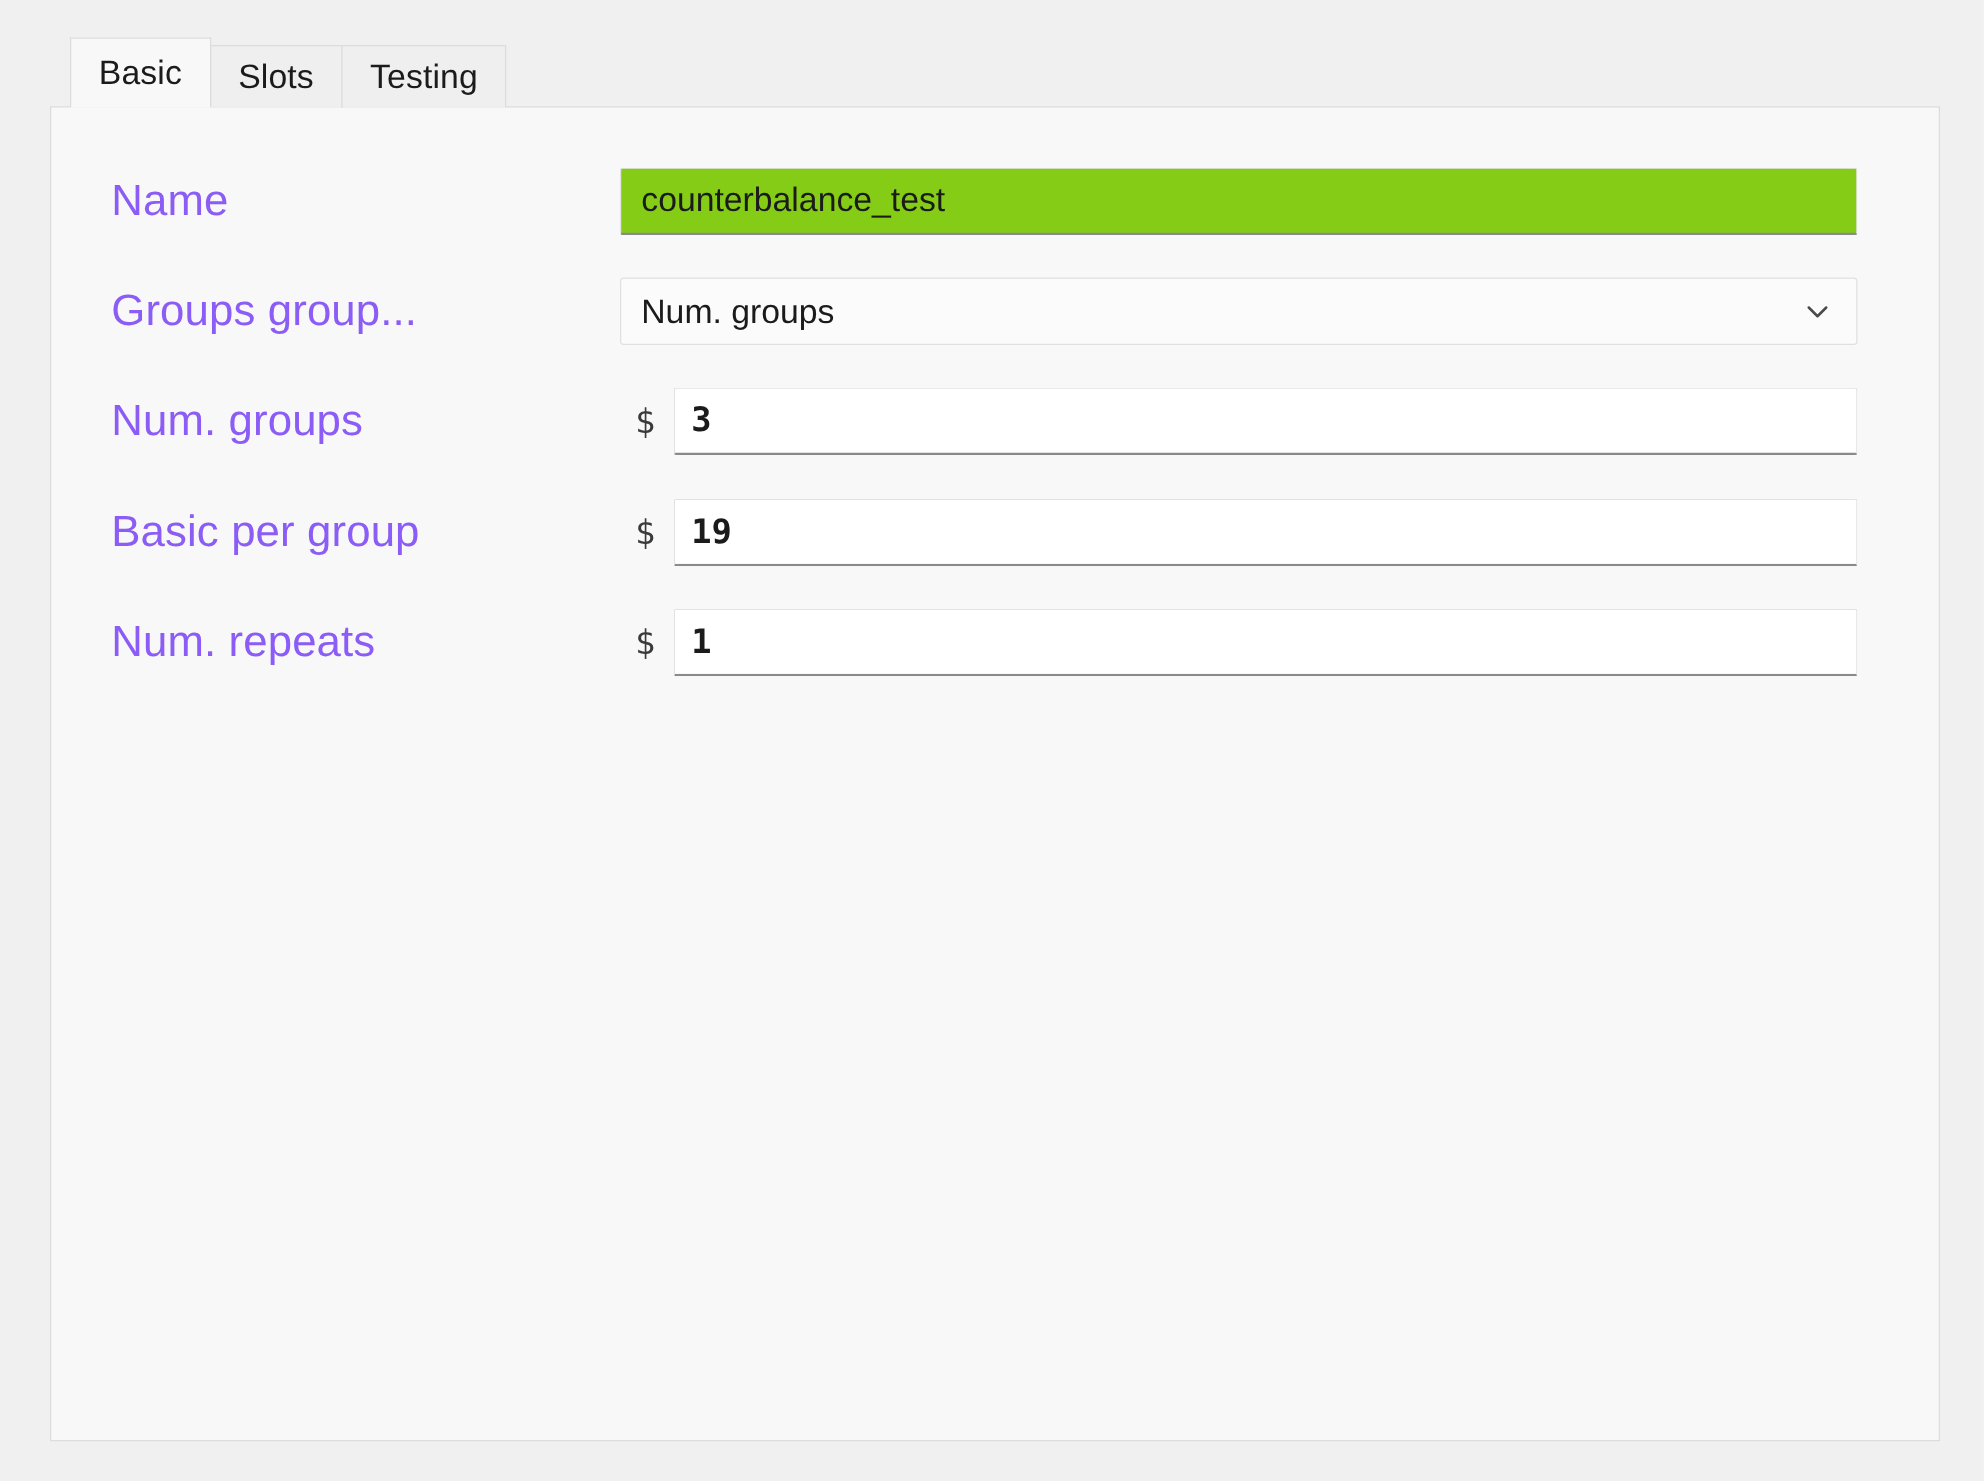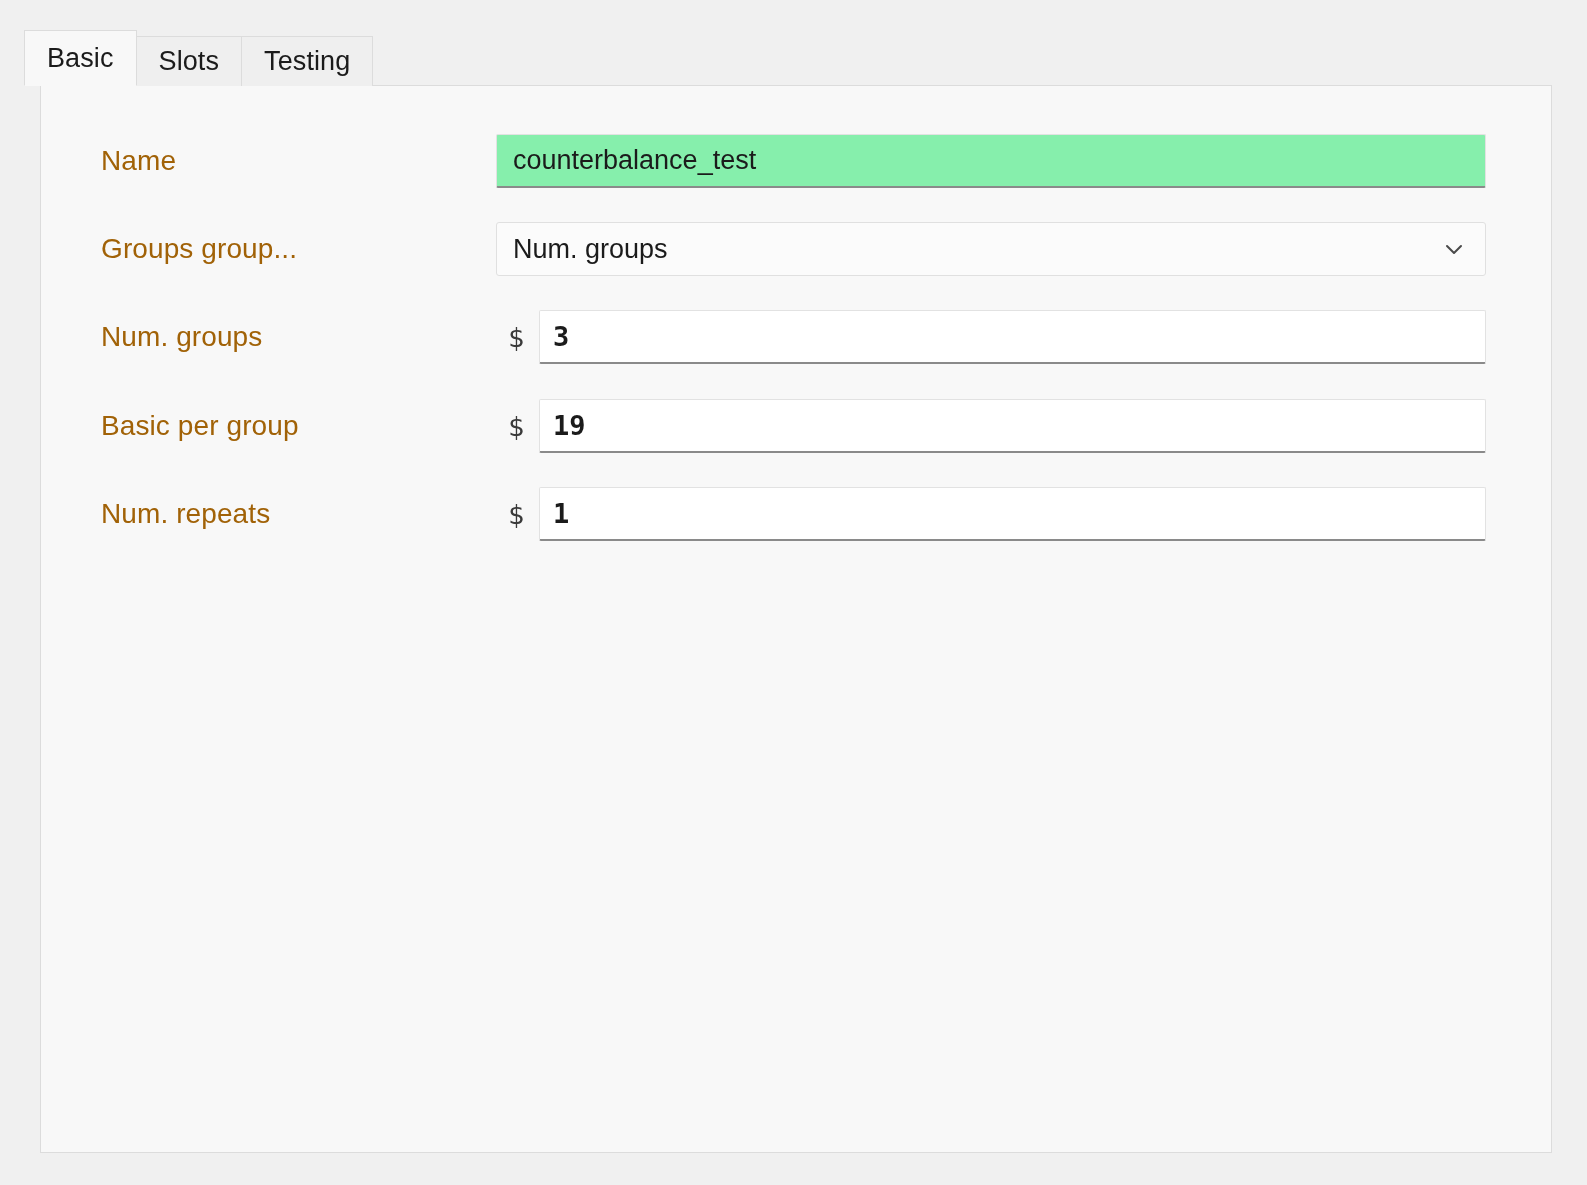--- a/index.html
+++ b/index.html
@@ -18,21 +18,21 @@
   #root {
     position: absolute;
     left: 0; top: 0;
     width: 1587px;
     height: 1185px;
   }
 
   
   .tabstrip {
     position: absolute;
-    left: 24px;
+    left: 56px;
     top: 30px;
     height: 56px;
     display: flex;
     align-items: flex-end;
     z-index: 5;
   }
   .tab {
     height: 50px;
     box-sizing: border-box;
     display: flex;
@@ -86,35 +86,34 @@
   .row-name    { top: 45px; }
   .row-groups  { top: 133px; }
   .row-numgrp  { top: 221px; }
   .row-slots   { top: 310px; }
   .row-repeats { top: 398px; }
   .row-end     { top: 484px; }
 
   .label {
     position: absolute;
     left: 48px;
-    font-size: 28px;
-    color: #a16207;
+    font-size: 35px;
+    color: #8b5cf6;
     white-space: nowrap;
     letter-spacing: 0.1px;
-    margin-left: 12px;
   }
 
   
   .textinput {
     position: absolute;
     left: 455px;
     width: 990px;
     height: 54px;
     box-sizing: border-box;
-    background: #86efac;
+    background: #84cc16;
     border: 1px solid #e2e2e2;
     border-bottom: 2px solid #8a8a8a;
     border-radius: 2px;
     display: flex;
     align-items: center;
     padding-left: 16px;
     font-size: 27px;
     color: #1b1b1b;
   }
 

